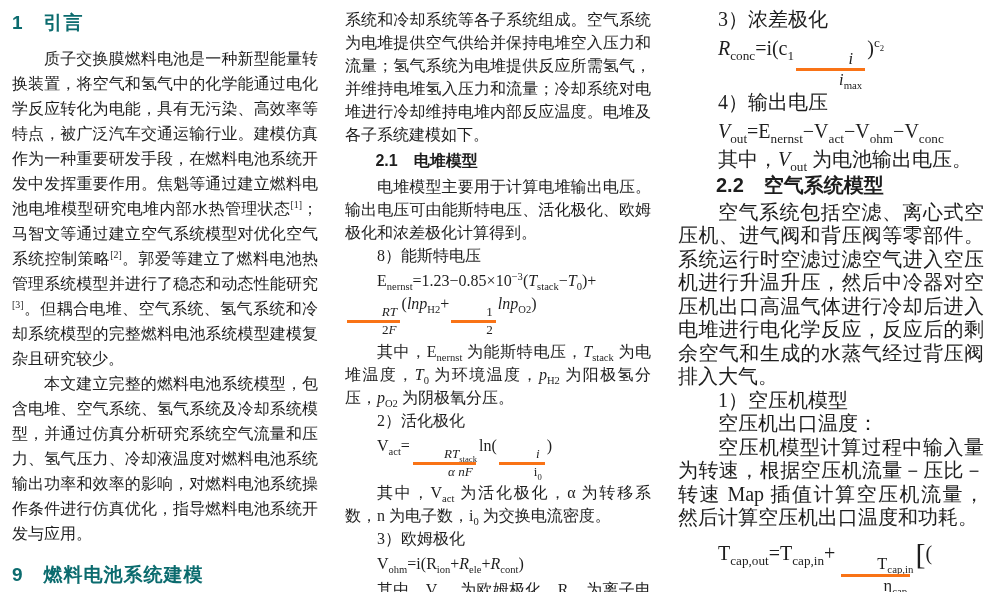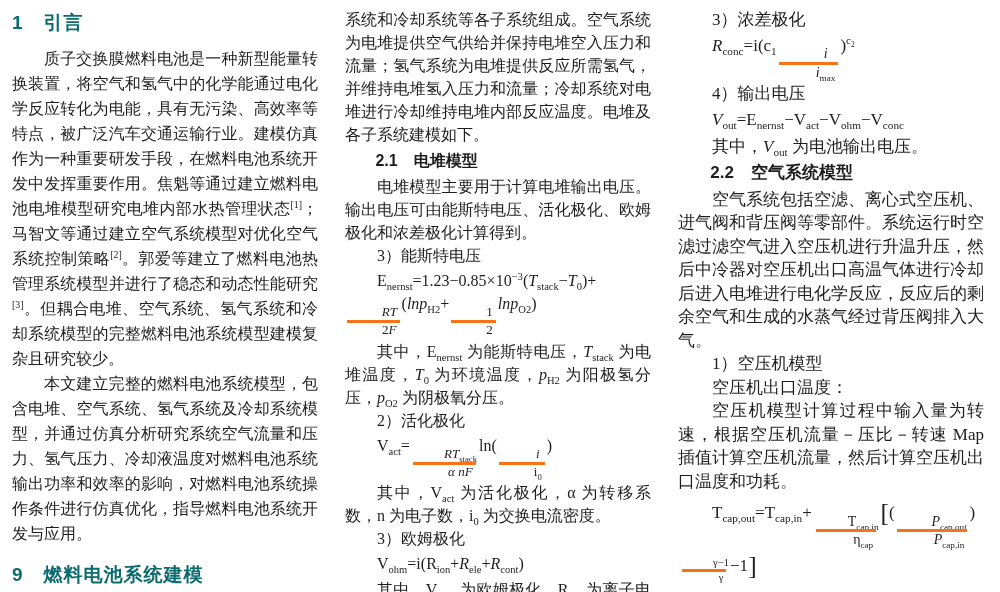--- a/index.html
+++ b/index.html
@@ -17,21 +17,21 @@
     height:592px;
   }
   .col{
     flex:0 0 306px;
     width:306px;
     text-align:justify;
     overflow:hidden;
   }
   .col-left{line-height:25px;}
   .col-mid{line-height:23px;}
-  .col-right{font-size:17px;line-height:23.5px;}
+  .col-right{font-size:20px;line-height:23.5px;}
   
   .h1{
     font-family:"Liberation Sans","DejaVu Sans",sans-serif;
     color:#0b6b6e;
     font-size:19px;
     font-weight:bold;
     line-height:26px;
     margin:2px 0 10px 0;
     text-align:left;
     letter-spacing:1px;
@@ -85,21 +85,21 @@
     <p class="ind">质子交换膜燃料电池是一种新型能量转换装置，将空气和氢气中的化学能通过电化学反应转化为电能，具有无污染、高效率等特点，被广泛汽车交通运输行业。建模仿真作为一种重要研发手段，在燃料电池系统开发中发挥重要作用。焦魁等通过建立燃料电池电堆模型研究电堆内部水热管理状态<sup class="cite">[1]</sup>；马智文等通过建立空气系统模型对优化空气系统控制策略<sup class="cite">[2]</sup>。郭爱等建立了燃料电池热管理系统模型并进行了稳态和动态性能研究<sup class="cite">[3]</sup>。但耦合电堆、空气系统、氢气系统和冷却系统模型的完整燃料电池系统模型建模复杂且研究较少。</p>
     <p class="ind">本文建立完整的燃料电池系统模型，包含电堆、空气系统、氢气系统及冷却系统模型，并通过仿真分析研究系统空气流量和压力、氢气压力、冷却液温度对燃料电池系统输出功率和效率的影响，对燃料电池系统操作条件进行仿真优化，指导燃料电池系统开发与应用。</p>
     <div class="h1 later">9　燃料电池系统建模</div>
 
   </div>
 
   <div class="col col-mid">
     <p>系统和冷却系统等各子系统组成。空气系统为电堆提供空气供给并保持电堆空入压力和流量；氢气系统为电堆提供反应所需氢气，并维持电堆氢入压力和流量；冷却系统对电堆进行冷却维持电堆内部反应温度。电堆及各子系统建模如下。</p>
     <div class="h2">2.1　电堆模型</div>
     <p class="ind">电堆模型主要用于计算电堆输出电压。输出电压可由能斯特电压、活化极化、欧姆极化和浓差极化计算得到。</p>
-    <p class="ind">3）能斯特电压</p>
+    <p class="ind">8）能斯特电压</p>
     <p class="eq">E<sub>nernst</sub>=1.23−0.85×10<sup>−3</sup>(<i>T</i><sub>stack</sub>−<i>T</i><sub>0</sub>)+<span class="fr">
           <span><i>RT</i></span>
           <span>2<i>F</i></span>
         </span>(<i>lnp</i><sub>H2</sub>+<span class="fr">
           <span>1</span>
           <span>2</span>
         </span><i>lnp</i><sub>O2</sub>)</p>
     <p class="ind">其中，E<sub>nernst</sub> 为能斯特电压，<i>T</i><sub>stack</sub> 为电堆温度，<i>T</i><sub>0</sub> 为环境温度，<i>p</i><sub>H2</sub> 为阳极氢分压，<i>p</i><sub>O2</sub> 为阴极氧分压。</p>
     <p class="ind">2）活化极化</p>
     <p class="eq">V<sub>act</sub>=<span class="fr">

